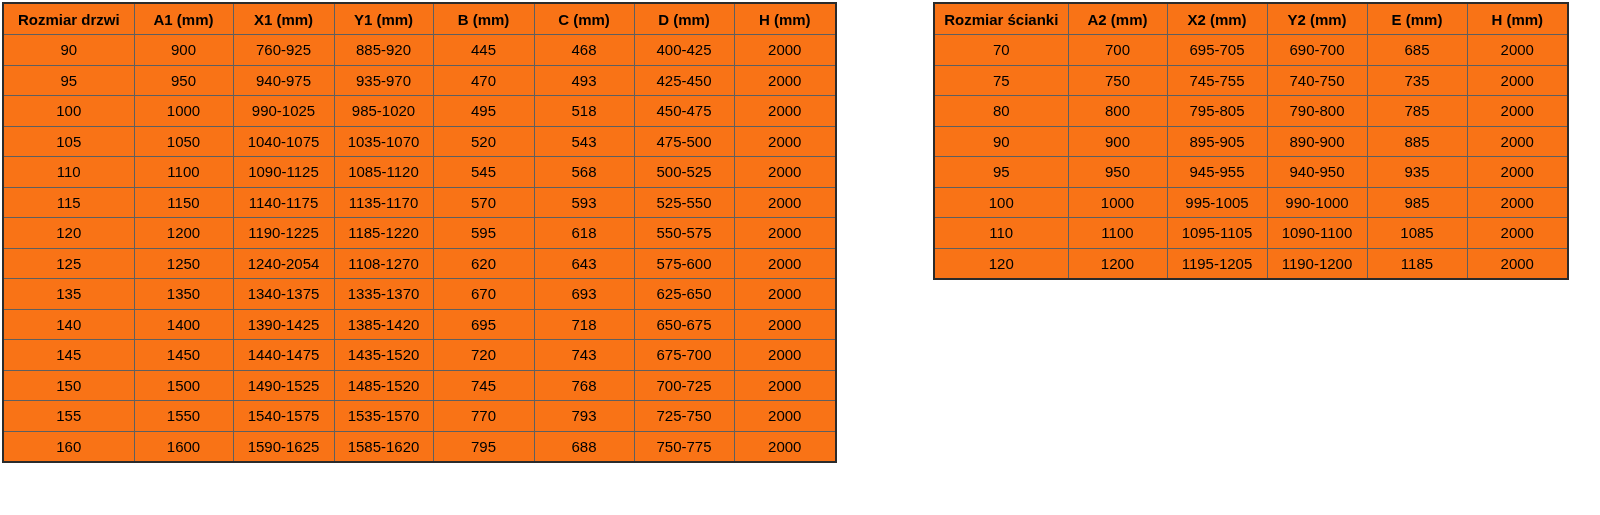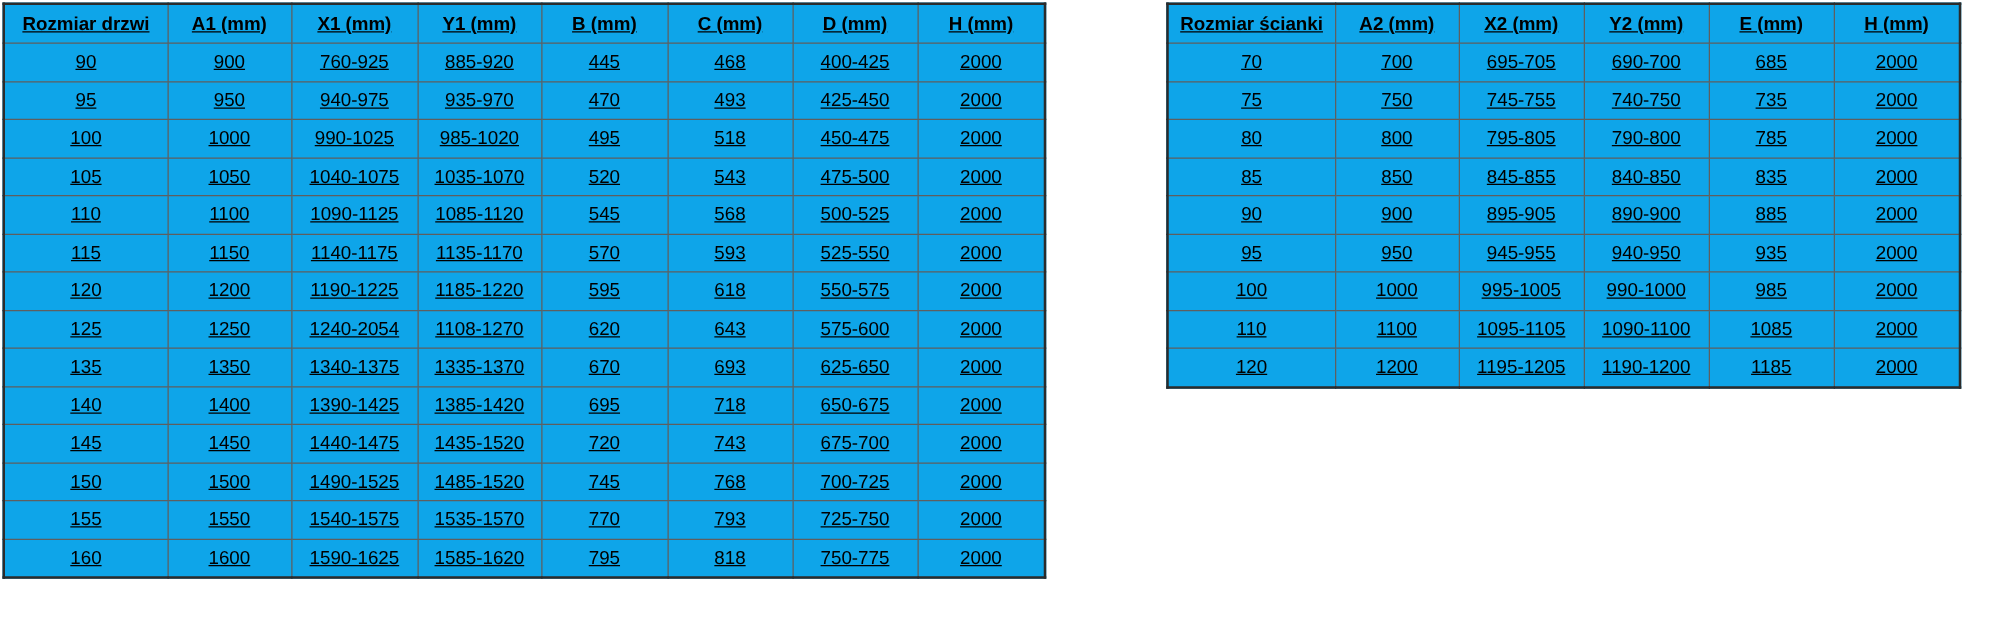--- a/index.html
+++ b/index.html
@@ -12,23 +12,22 @@
     height: 515px;
     position: relative;
     font-family: "Liberation Sans", sans-serif;
     color: #000000;
   }
   .spec-table {
     position: absolute;
     top: 2px;
     border-collapse: collapse;
     table-layout: fixed;
-    background: #0ea5e9;
+    background: #f97316;
     border: 2px solid #2b2b2b;
-    text-decoration: underline;
   }
   #door-table {
     left: 2px;
     width: 833px;
   }
   #wall-table {
     left: 933px;
     width: 634px;
   }
   .spec-table th,
@@ -204,21 +203,21 @@
         <td>793</td>
         <td>725-750</td>
         <td>2000</td>
       </tr>
       <tr>
         <td>160</td>
         <td>1600</td>
         <td>1590-1625</td>
         <td>1585-1620</td>
         <td>795</td>
-        <td>818</td>
+        <td>688</td>
         <td>750-775</td>
         <td>2000</td>
       </tr>
     </tbody>
   </table>
 
 <table id="wall-table" class="spec-table">
   <colgroup>
     <col style="width:134px">
     <col style="width:99px">
@@ -256,28 +255,20 @@
       </tr>
       <tr>
         <td>80</td>
         <td>800</td>
         <td>795-805</td>
         <td>790-800</td>
         <td>785</td>
         <td>2000</td>
       </tr>
       <tr>
-        <td>85</td>
-        <td>850</td>
-        <td>845-855</td>
-        <td>840-850</td>
-        <td>835</td>
-        <td>2000</td>
-      </tr>
-      <tr>
         <td>90</td>
         <td>900</td>
         <td>895-905</td>
         <td>890-900</td>
         <td>885</td>
         <td>2000</td>
       </tr>
       <tr>
         <td>95</td>
         <td>950</td>

